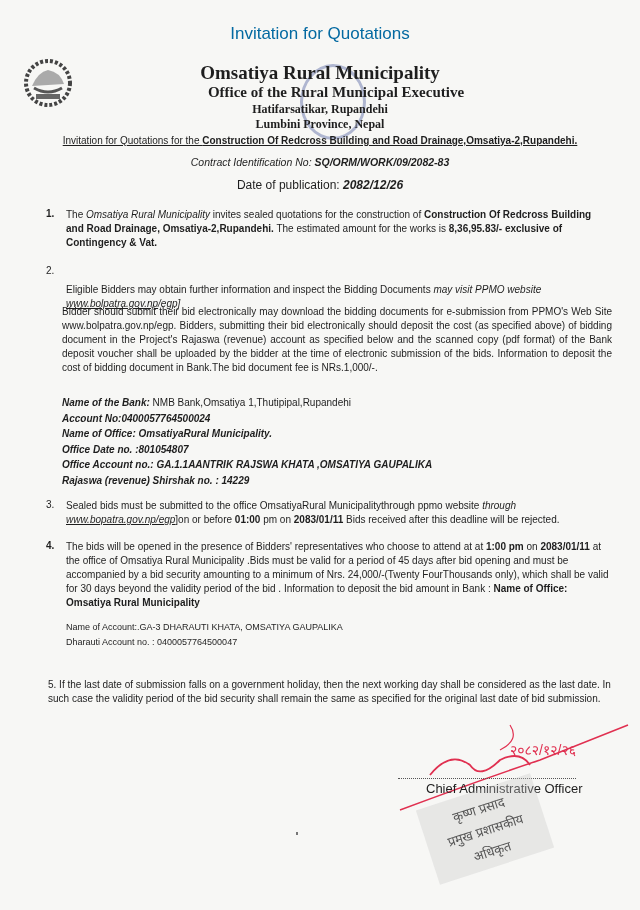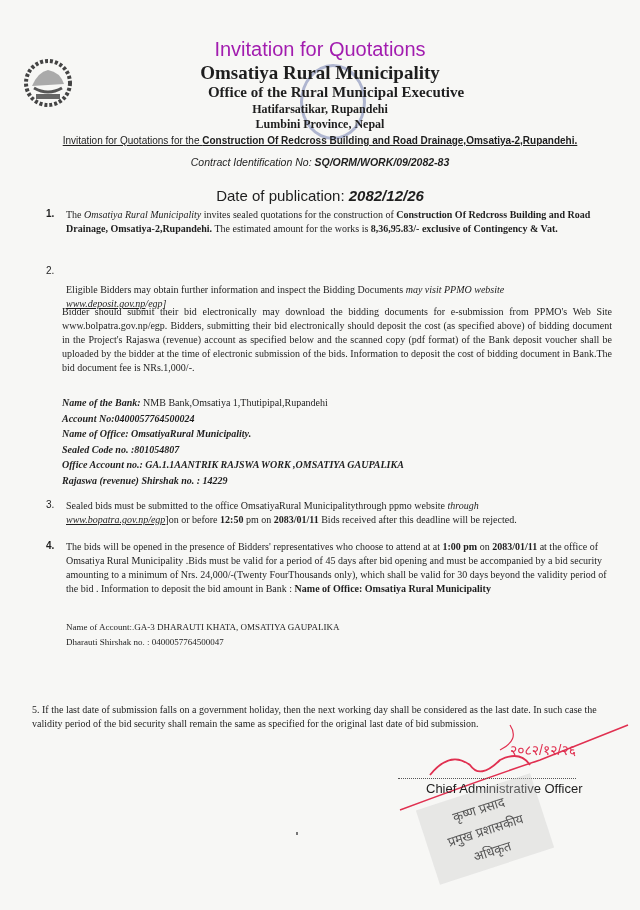--- a/index.html
+++ b/index.html
@@ -6,41 +6,41 @@
     body {
       width: 640px; height: 910px; overflow: hidden;
       background: #f7f7f5;
       font-family: "Liberation Sans", sans-serif;
       color: #1e1e1e;
       position: relative;
     }
     .page { position: absolute; inset: 0; }
     .emblem { position: absolute; left: 22px; top: 58px; width: 52px; height: 50px; }
     .hdr { position: absolute; left: 0; right: 0; text-align: center; }
-    .title { top: 38px; font-size: 20px; color: #a21caf; }
+    .title { top: 24px; font-size: 17px; color: #0369a1; }
     .muni { top: 62px; font-family: "Liberation Serif", serif; font-weight: bold; font-size: 19px; }
     .office { top: 84px; font-family: "Liberation Serif", serif; font-weight: bold; font-size: 15px; margin-left: 32px; }
     .addr1 { top: 102px; font-family: "Liberation Serif", serif; font-weight: bold; font-size: 12px; }
     .addr2 { top: 117px; font-family: "Liberation Serif", serif; font-weight: bold; font-size: 12px; }
     .ifq { top: 135px; font-size: 10px; text-decoration: underline; }
     .cid { top: 156px; font-size: 10.5px; font-style: italic; }
-    .pub { top: 187px; font-size: 15px; }
+    .pub { top: 178px; font-size: 12px; }
     .stamp-top { position: absolute; left: 300px; top: 64px; width: 60px; height: 70px;
       border: 3px solid rgba(40,60,140,0.35); border-radius: 50%; }
     b { font-weight: bold; }
-    .body-text { position: absolute; font-size: 10px; line-height: 14px; font-family: Liberation Serif, serif; }
+    .body-text { position: absolute; font-size: 10px; line-height: 14px; }
     .num { position: absolute; left: 46px; font-size: 10px; font-weight: bold; }
     .p1 { left: 66px; top: 208px; width: 540px; }
     .p2 { left: 66px; top: 265px; width: 540px; margin-top: 18px; }
     .p2b { left: 62px; top: 305px; width: 550px; text-align: justify; }
     .bank { left: 62px; top: 395px; width: 540px; line-height: 15.5px; }
     .p3 { left: 66px; top: 499px; width: 545px; }
     .p4 { left: 66px; top: 540px; width: 545px; }
     .acct { left: 66px; top: 620px; width: 540px; line-height: 15px; }
-    .p5 { left: 32px; top: 678px; width: 570px; margin-top: 25px; }
+    .p5 { left: 48px; top: 678px; width: 570px; }
     .u { text-decoration: underline; }
     .i { font-style: italic; }
     .sign-line { position: absolute; left: 398px; top: 778px; width: 178px; border-top: 1px dotted #555; }
     .sign-label { position: absolute; left: 426px; top: 781px; font-size: 13px; }
     .sig-stroke { position: absolute; left: 360px; top: 720px; width: 270px; height: 110px; }
     .seal { position: absolute; left: 425px; top: 790px; width: 120px; height: 70px;
       transform: rotate(-18deg); background: rgba(200,200,200,0.35);
       font-size: 13px; color: #555; text-align: center; line-height: 22px; padding-top: 8px; }
     .dot { position: absolute; left: 296px; top: 832px; width: 2px; height: 3px; background: #777; }
   </style>
@@ -74,48 +74,48 @@
   </div>
 
   <div class="num" style="top:208px">1.</div>
   <div class="body-text p1">
     <span>The </span><span class="i">Omsatiya Rural Municipality</span><span> invites sealed quotations for the construction of </span><b>Construction  Of Redcross Building and Road Drainage, Omsatiya-2,Rupandehi.</b><span> The estimated amount for the works is </span><b>8,36,95.83/- exclusive of Contingency &amp; Vat.</b>
   </div>
 
   <div class="num" style="top:265px;font-weight:normal">2.</div>
   <div class="body-text p2">
     <span>Eligible Bidders may obtain further information and inspect the Bidding Documents </span><span class="i">may visit PPMO website</span><br>
-    <span class="i u">www.deposit.gov.np</span><span class="i">/egp]</span>
+    <span class="i u">www.bolpatra.gov.np</span><span class="i">/egp]</span>
   </div>
 
   <div class="body-text p2b">Bidder should submit their bid electronically may download  the bidding documents for e-submission from PPMO's Web Site www.bolpatra.gov.np/egp. Bidders, submitting their bid electronically should deposit the cost (as specified above) of bidding document in the Project's Rajaswa (revenue) account as specified below and the scanned copy (pdf format) of the Bank deposit voucher shall be uploaded by the bidder at the time of electronic submission of the bids. Information to deposit the cost of bidding document in Bank.The bid document fee is NRs.1,000/-.</div>
 
   <div class="body-text bank">
     <div><b class="i">Name of the Bank:</b><span> NMB Bank,Omsatiya 1,Thutipipal,Rupandehi</span></div>
     <div class="i" style="font-weight:bold">Account No:0400057764500024</div>
     <div class="i" style="font-weight:bold">Name of Office: OmsatiyaRural  Municipality.</div>
-    <div class="i" style="font-weight:bold">Sealed Code no. :801054807</div>
-    <div class="i" style="font-weight:bold">Office Account no.: GA.1.1AANTRIK RAJSWA WORK ,OMSATIYA GAUPALIKA</div>
+    <div class="i" style="font-weight:bold">Office Date no. :801054807</div>
+    <div class="i" style="font-weight:bold">Office Account no.: GA.1.1AANTRIK RAJSWA KHATA ,OMSATIYA GAUPALIKA</div>
     <div class="i" style="font-weight:bold">Rajaswa (revenue) Shirshak no. : 14229</div>
   </div>
 
   <div class="num" style="top:499px;font-weight:normal">3.</div>
   <div class="body-text p3">
     <span>Sealed bids must be submitted to the office OmsatiyaRural  Municipalitythrough ppmo website </span><span class="i">through</span><br>
-    <span class="i u">www.bopatra.gov.np/egp</span><span>]on or before </span><b>12:50</b><span> pm on </span><b>2083/01/11</b><span> Bids received after this deadline will be rejected.</span>
+    <span class="i u">www.bopatra.gov.np/egp</span><span>]on or before </span><b>01:00</b><span> pm on </span><b>2083/01/11</b><span> Bids received after this deadline will be rejected.</span>
   </div>
 
   <div class="num" style="top:540px">4.</div>
   <div class="body-text p4">
     <span>The bids will be opened in the presence of Bidders' representatives who choose to attend at at </span><b>1:00 pm</b><span> on </span><b>2083/01/11</b><span>  at the office of Omsatiya Rural  Municipality .Bids must be valid for a period of 45 days after bid opening and must be accompanied by a bid security  amounting to a minimum of Nrs. 24,000/-(Twenty FourThousands only), which shall be valid for 30 days beyond the validity period of the bid . Information to deposit the bid amount in  Bank : </span><b>Name of Office: Omsatiya Rural Municipality</b>
   </div>
 
   <div class="body-text acct">
     <div style="font-size:9px">Name of Account:.GA-3 DHARAUTI KHATA, OMSATIYA GAUPALIKA</div>
-    <div style="font-size:9px">Dharauti Shirshak no. : 0400057764500047</div>
+    <div style="font-size:9px">Dharauti Account no. : 0400057764500047</div>
   </div>
 
   <div class="body-text p5">5.  If the last date of submission falls on a government holiday, then the next working day shall be considered as the last date. In such case the validity period of the bid security shall remain the same as specified for the original last date of bid submission.</div>
 
   <svg class="sig-stroke" viewBox="0 0 270 110">
     <path d="M40 90 Q120 60 180 40 Q230 20 268 5" stroke="#e03050" stroke-width="1.5" fill="none"></path>
     <path d="M70 55 Q90 30 110 45 Q120 60 140 40 Q160 30 170 45" stroke="#e03050" stroke-width="1.8" fill="none"></path>
     <path d="M150 5 Q160 20 140 30" stroke="#e03050" stroke-width="1.2" fill="none"></path>
     <text x="150" y="35" fill="#e03050" font-size="14">२०८२/१२/२६</text>
   </svg>

